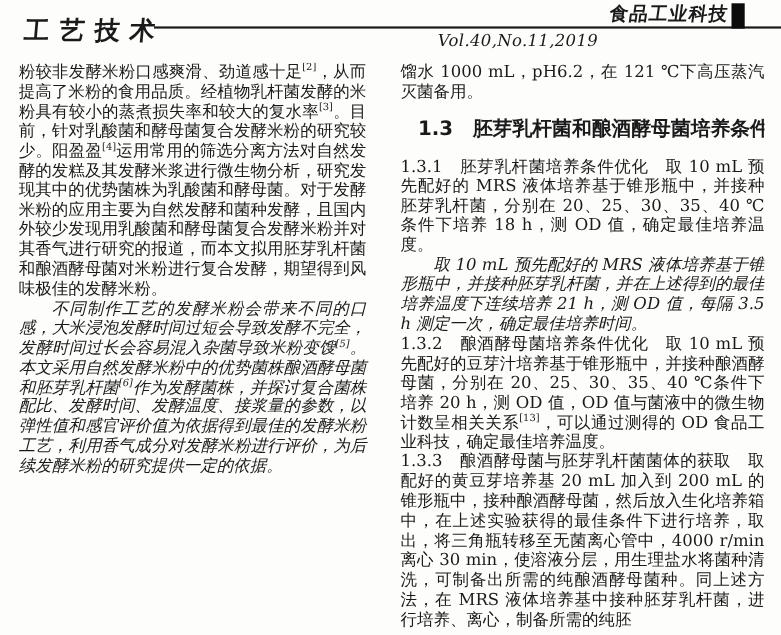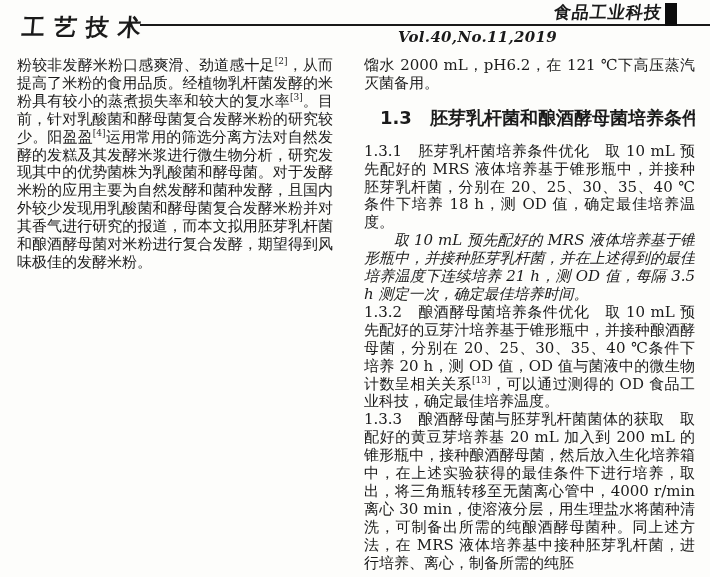--- a/index.html
+++ b/index.html
@@ -37,21 +37,21 @@
     padding-bottom:2px;
   }
   .hdr-journal-bar {
     width:12px; height:23px;
     background:#0c0c0c;
     margin-left:3px;
   }
   .hdr-issue {
     position:absolute; left:398px; top:28px; width:140px;
     text-align:left;
-    font-style:italic; font-weight:700;
+    font-style:italic; font-weight:400;
     font-size:15px;
     letter-spacing:0.3px;
     white-space:nowrap;
   }
 
   
   .content {
     position:absolute; top:57px; left:17px; width:678px; bottom:0;
     display:flex; gap:31px;
     overflow:hidden;
@@ -91,24 +91,25 @@
   <div class="hdr-journal">
     <span class="hdr-journal-name">食品工业科技</span>
     <span class="hdr-journal-bar"></span>
   </div>
   <div class="hdr-issue">Vol.40,No.11,2019</div>
 
   <div class="content">
 
     <div class="col">
       <p class="para"><span>粉较非发酵米粉口感爽滑、劲道感十足</span><sup class="cite">[2]</sup><span>，从而提高了米粉的食用品质。经植物乳杆菌发酵的米粉具有较小的蒸煮损失率和较大的复水率</span><sup class="cite">[3]</sup><span>。目前，针对乳酸菌和酵母菌复合发酵米粉的研究较少。阳盈盈</span><sup class="cite">[4]</sup><span>运用常用的筛选分离方法对自然发酵的发糕及其发酵米浆进行微生物分析，研究发现其中的优势菌株为乳酸菌和酵母菌。对于发酵米粉的应用主要为自然发酵和菌种发酵，且国内外较少发现用乳酸菌和酵母菌复合发酵米粉并对其香气进行研究的报道，而本文拟用胚芽乳杆菌和酿酒酵母菌对米粉进行复合发酵，期望得到风味极佳的发酵米粉。</span></p>
+      <p class="para indent"><span>不同制作工艺的发酵米粉会带来不同的口感，大米浸泡发酵时间过短会导致发酵不完全，发酵时间过长会容易混入杂菌导致米粉变馊</span><sup class="cite">[5]</sup><span>。本文采用自然发酵米粉中的优势菌株酿酒酵母菌和胚芽乳杆菌</span><sup class="cite">[6]</sup><span>作为发酵菌株，并探讨复合菌株配比、发酵时间、发酵温度、接浆量的参数，以弹性值和感官评价值为依据得到最佳的发酵米粉工艺，利用香气成分对发酵米粉进行评价，为后续发酵米粉的研究提供一定的依据。</span></p>
     </div>
 
     <div class="col col-right">
-      <p class="para">馏水 2000 mL，pH6.2，在 121 ℃下高压蒸汽灭菌备用。</p>
+      <p class="para">馏水 1000 mL，pH6.2，在 121 ℃下高压蒸汽灭菌备用。</p>
       <p class="h-sub">1.3　胚芽乳杆菌和酿酒酵母菌培养条件的确定</p>
       <p class="para">1.3.1　胚芽乳杆菌培养条件优化　取 10 mL 预先配好的 MRS 液体培养基于锥形瓶中，并接种胚芽乳杆菌，分别在 20、25、30、35、40 ℃条件下培养 18 h，测 OD 值，确定最佳培养温度。</p>
       <p class="para indent">取 10 mL 预先配好的 MRS 液体培养基于锥形瓶中，并接种胚芽乳杆菌，并在上述得到的最佳培养温度下连续培养 21 h，测 OD 值，每隔 3.5 h 测定一次，确定最佳培养时间。</p>
       <p class="para"><span>1.3.2　酿酒酵母菌培养条件优化　取 10 mL 预先配好的豆芽汁培养基于锥形瓶中，并接种酿酒酵母菌，分别在 20、25、30、35、40 ℃条件下培养 20 h，测 OD 值，OD 值与菌液中的微生物计数呈相关关系</span><sup class="cite">[13]</sup><span>，可以通过测得的 OD 食品工业科技，确定最佳培养温度。</span></p>
       <p class="para">1.3.3　酿酒酵母菌与胚芽乳杆菌菌体的获取　取配好的黄豆芽培养基 20 mL 加入到 200 mL 的锥形瓶中，接种酿酒酵母菌，然后放入生化培养箱中，在上述实验获得的最佳条件下进行培养，取出，将三角瓶转移至无菌离心管中，4000 r/min 离心 30 min，使溶液分层，用生理盐水将菌种清洗，可制备出所需的纯酿酒酵母菌种。同上述方法，在 MRS 液体培养基中接种胚芽乳杆菌，进行培养、离心，制备所需的纯胚</p>
     </div>
 
   </div>
 </div>
 

